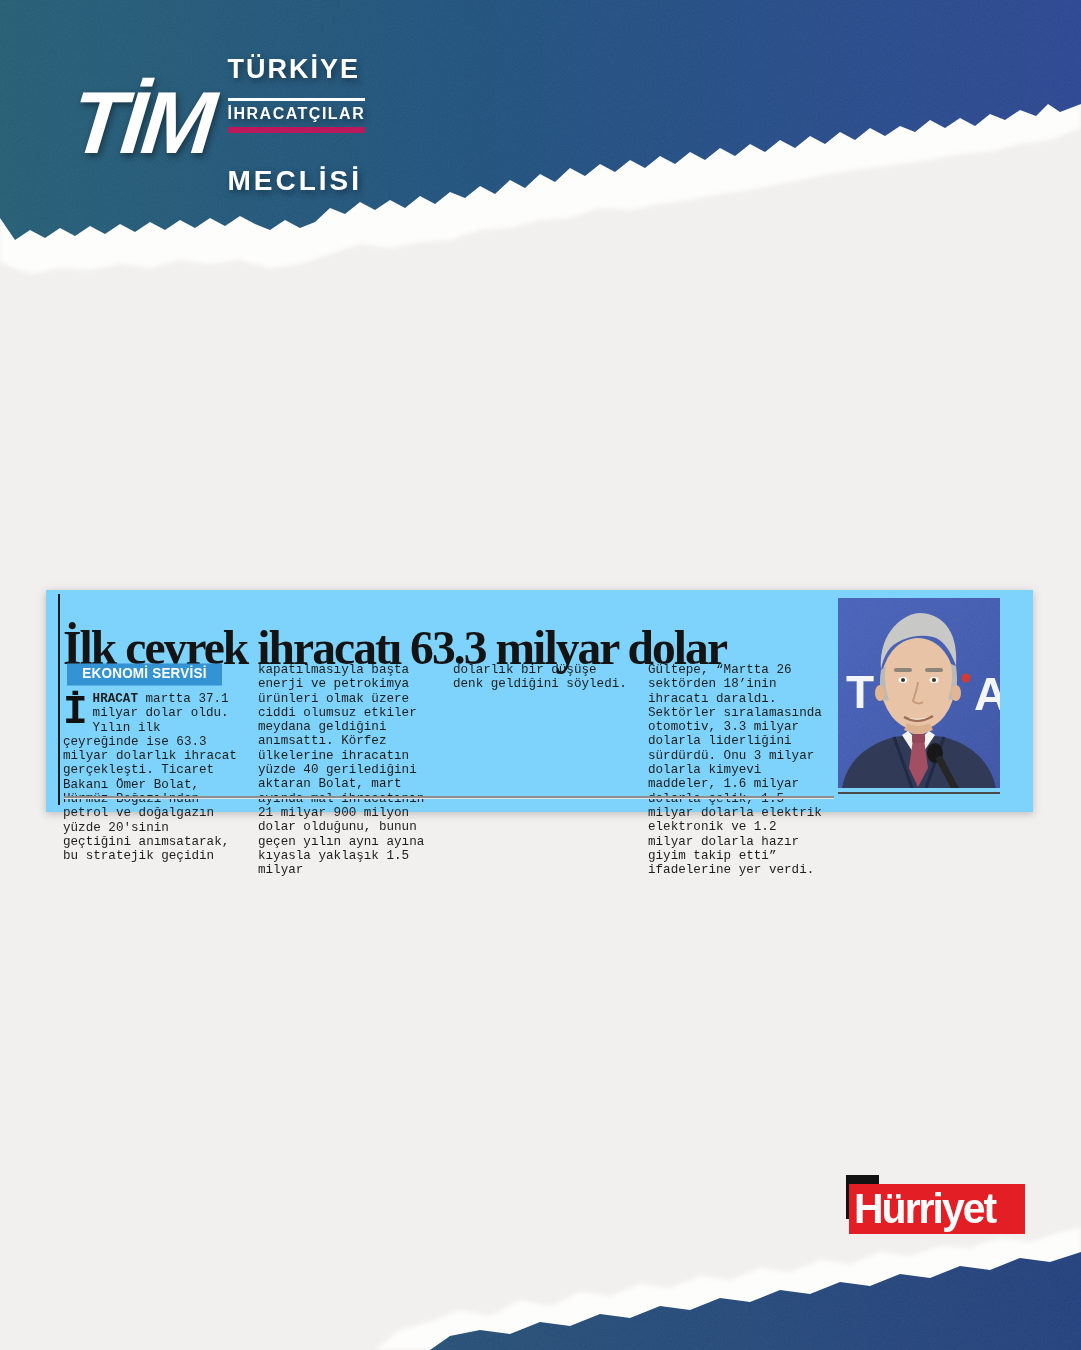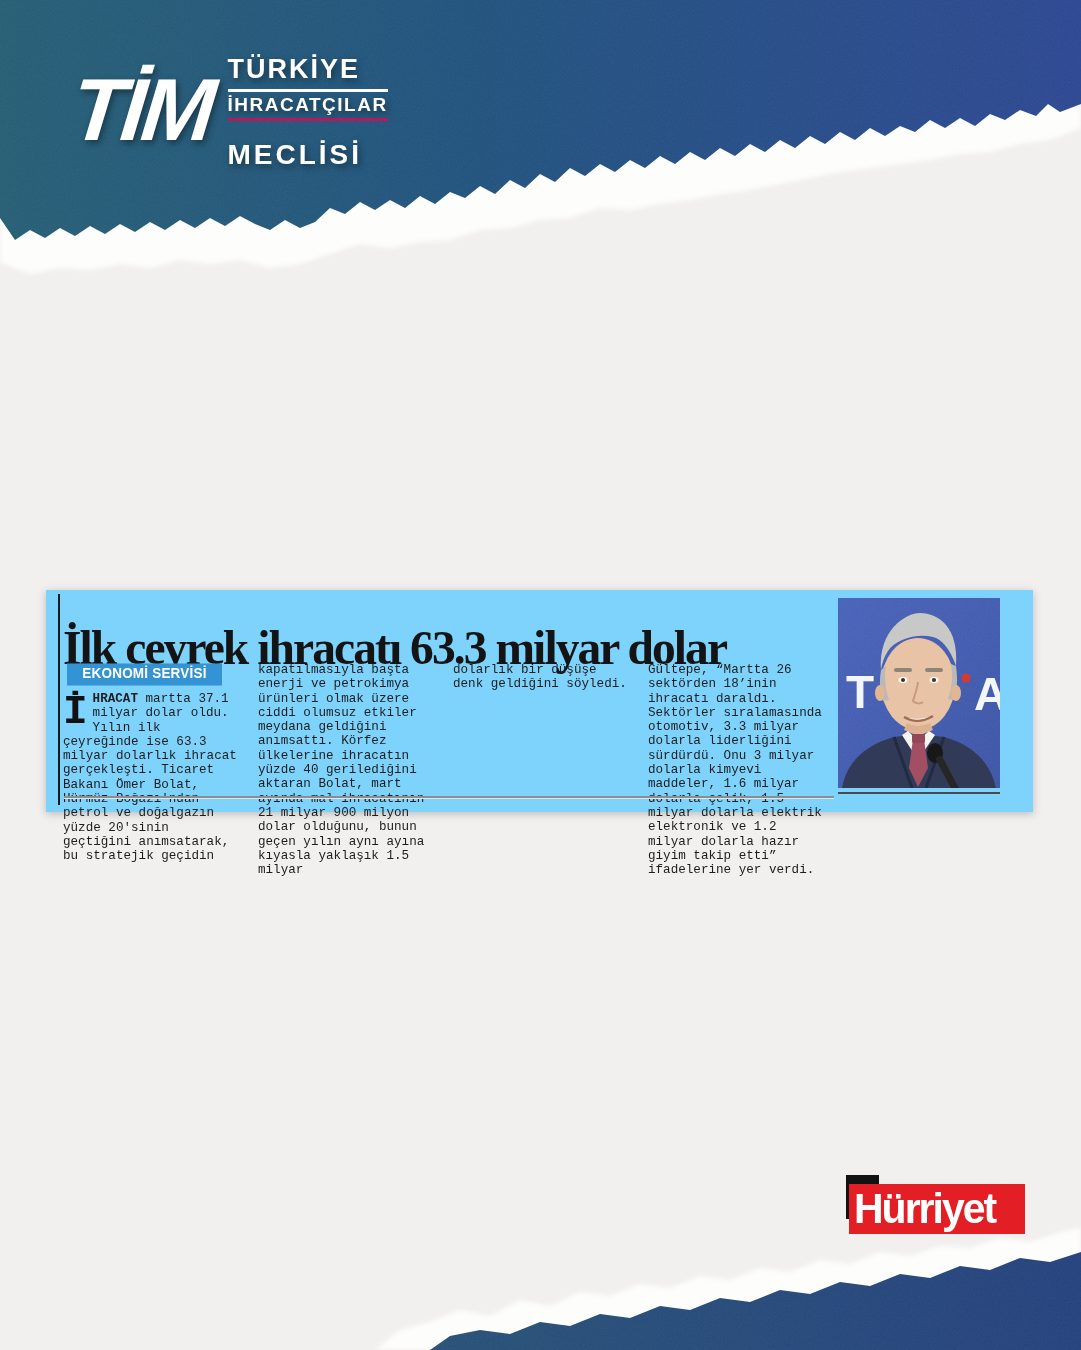--- a/index.html
+++ b/index.html
@@ -16,24 +16,24 @@
   .tim-logo{
     position:absolute;left:72px;top:48px;display:flex;align-items:center;gap:16px;
     color:#ffffff;text-shadow:2px 3px 7px rgba(0,0,0,.45);
   }
   .tim-mark{
     font-style:italic;font-weight:700;font-size:88px;line-height:88px;
     letter-spacing:-4px;transform:skewX(-6deg);
   }
   .tim-words{display:flex;flex-direction:column;justify-content:center;margin-top:6px;}
   .tim-word-1{font-size:27px;font-weight:700;letter-spacing:2px;line-height:30px;
-    border-bottom:3px solid #fff;padding-bottom:5px;}
-  .tim-word-2{font-size:19px;font-weight:700;letter-spacing:1.5px;line-height:20px;
-    border-bottom:3px solid #be185d;padding:3px 0 3px 0;}
-  .tim-word-3{font-size:28px;font-weight:700;letter-spacing:3px;line-height:32px;padding-top:18px;}
+    border-bottom:3px solid #fff;padding-bottom:14px;}
+  .tim-word-2{font-size:16px;font-weight:700;letter-spacing:1.5px;line-height:20px;
+    border-bottom:6px solid #be185d;padding:3px 0 3px 0;}
+  .tim-word-3{font-size:28px;font-weight:700;letter-spacing:3px;line-height:32px;padding-top:18px;margin-top:14px;}
   
   .clipping{
     position:absolute;left:46px;top:570px;width:987px;height:222px;
     background:#7dd3fc;box-shadow:0 2px 8px rgba(110,110,110,.4);margin-top:20px;
   }
   .clip-leftrule{position:absolute;left:12px;top:4px;bottom:7px;width:2px;background:#1b1b1b;}
   .headline{
     position:absolute;left:17px;top:-4px;white-space:nowrap;
     font-family:"Liberation Serif","DejaVu Serif",serif;
     font-weight:700;font-size:49px;letter-spacing:-2px;color:#141414;

